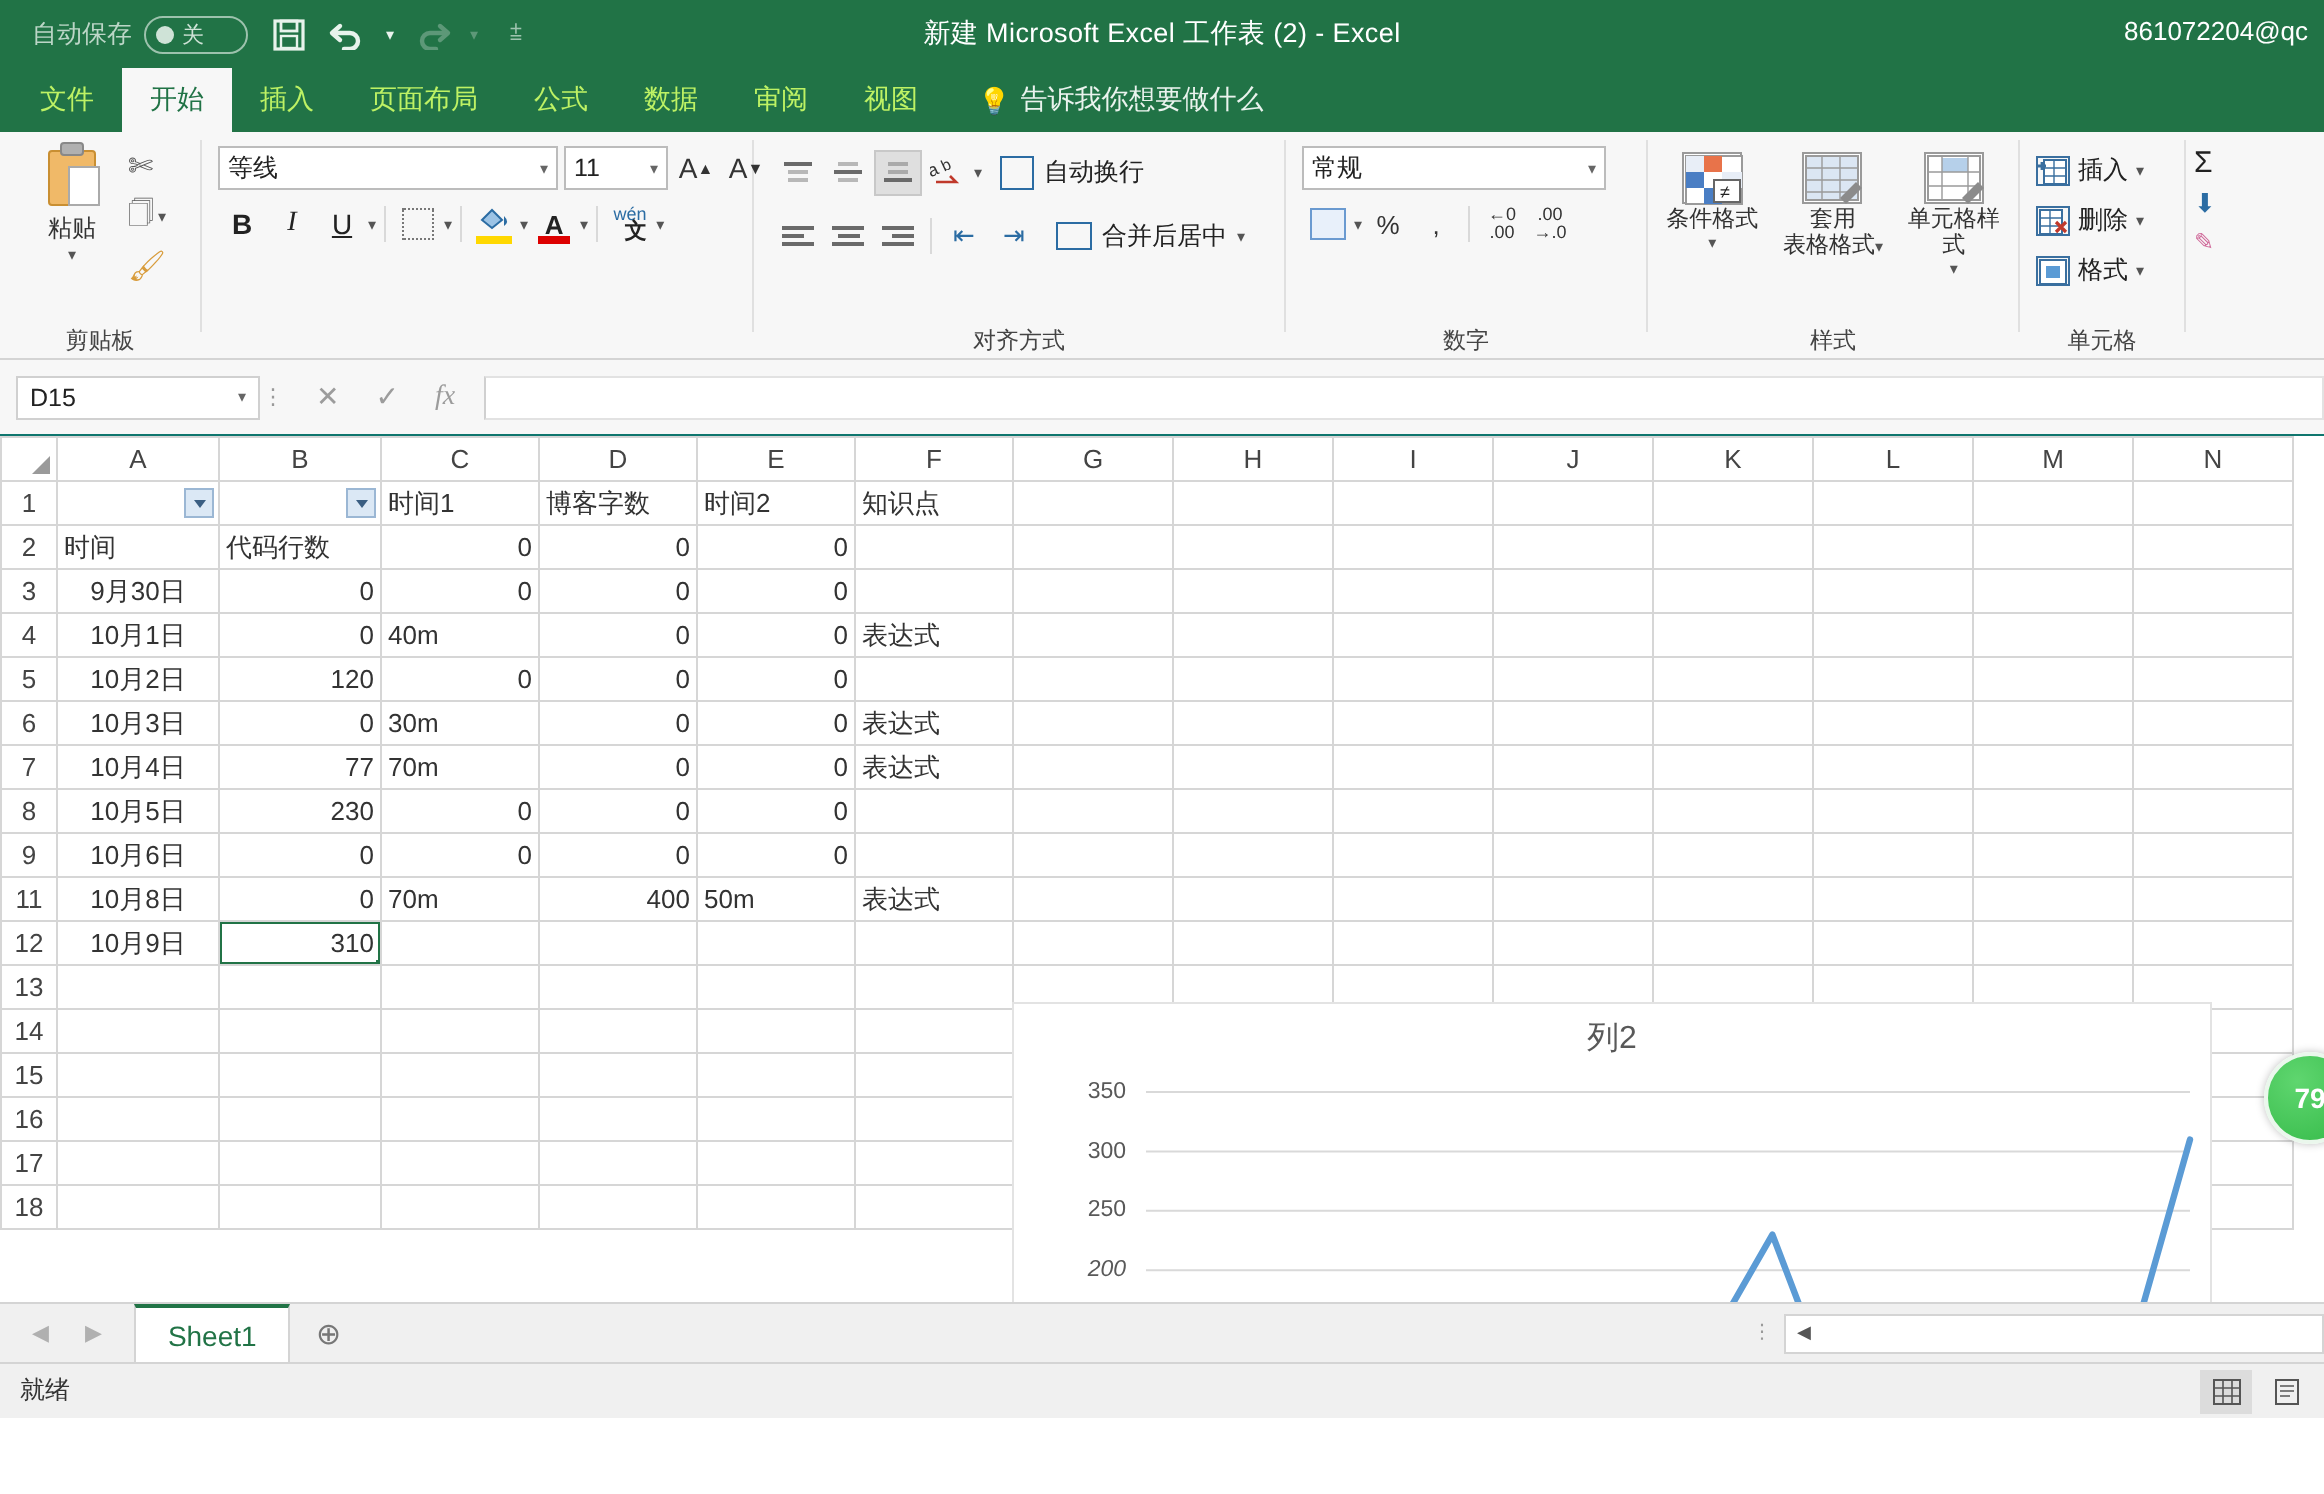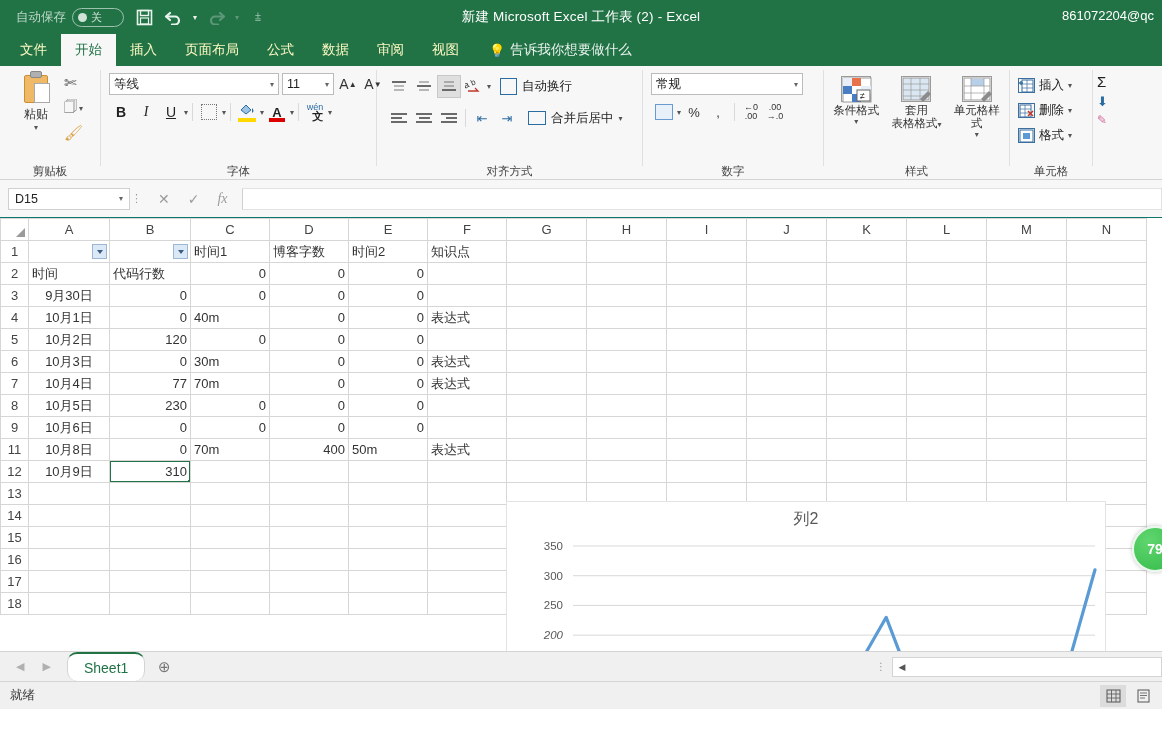--- a/index.html
+++ b/index.html
@@ -27,21 +27,21 @@
     color:#eaf3ee; font-size:15px;}
   .title-center{
     position:absolute;left:0;right:0;text-align:center;
     font-size:13.5px;color:#ffffff;letter-spacing:.2px;pointer-events:none;
   }
   .account{ position:absolute; right:8px; top:8px; font-size:13px; color:#ffffff;}
   
   .tabs{ height:32px;background:#217346;display:flex;align-items:flex-end;padding-left:6px;}
   .tab{
     height:32px;padding:0 14px;display:flex;align-items:center;justify-content:center;
-    color:#fef9c3;font-size:13.5px;white-space:nowrap;
+    color:#bef264;font-size:13.5px;white-space:nowrap;
   }
   .tab.active{ background:#f7f7f7;color:#217346;font-weight:normal; }
   .tab.tellme{ color:#eaf3ee;display:flex;gap:5px;align-items:center;padding-left:16px;}
   .bulb{ font-size:13px;color:#ffffff; }
   
   .ribbon{
     height:114px;background:#f7f7f7;border-bottom:1px solid #d4d4d4;
     display:flex; position:relative; overflow:hidden;
   }
   .grp{ position:relative; height:114px; padding:3px 4px 0 4px; display:flex; flex-direction:column;}
@@ -193,21 +193,21 @@
   }
   
   .sheetbar{
     height:30px;background:#f0f0f0;border-top:1px solid #d4d4d4;
     display:flex;align-items:center;position:relative;
   }
   .navarrows{display:flex;gap:18px;padding:0 16px;color:#b0b0b0;font-size:11px;}
   .sheettab{
     height:29px;min-width:76px;padding:0 16px;background:#fff;color:#217346;
     display:flex;align-items:center;justify-content:center;font-size:14px;
-    border-top:2px solid #217346;border-left:1px solid #d4d4d4;border-right:1px solid #d4d4d4;border-radius:10px;
+    border-top:2px solid #217346;border-left:1px solid #d4d4d4;border-right:1px solid #d4d4d4;
   }
   .addsheet{ width:38px;display:flex;align-items:center;justify-content:center;color:#777;font-size:15px;}
   .hsplit{ position:absolute;right:275px;color:#9a9a9a;font-size:10px;letter-spacing:1px;}
   .hscroll{
     position:absolute;right:0;width:270px;height:20px;background:#fff;border:1px solid #d4d4d4;
     display:flex;align-items:center;
   }
   .hscroll .arr{width:18px;text-align:center;color:#555;font-size:9px;}
   .statusbar{
     height:28px;background:#f0f0f0;border-top:1px solid #d4d4d4;
@@ -357,21 +357,20 @@
           </span>
         </div>
         <div class="caret">▾</div>
         <div class="vsep"></div>
         <div class="bt">
           <span style="font-size:9px;line-height:9px;text-align:right;color:#2b6ca3">wén<br><b style="color:#222;font-size:11px">文</b></span>
         </div>
         <div class="caret">▾</div>
       </div>
     </div>
-    <div class="grp-label">字体</div>
   </div>
   <div class="grp-sep"></div>
 
   <div class="grp algn">
     <div class="grp-body" style="flex-direction:column">
       <div class="alrow">
         <div class="ab">
             <span class="ln" style="width:14px"></span>
             <span class="ln" style="width:10px;opacity:.45"></span>
             <span class="ln" style="width:10px;opacity:.45"></span>

